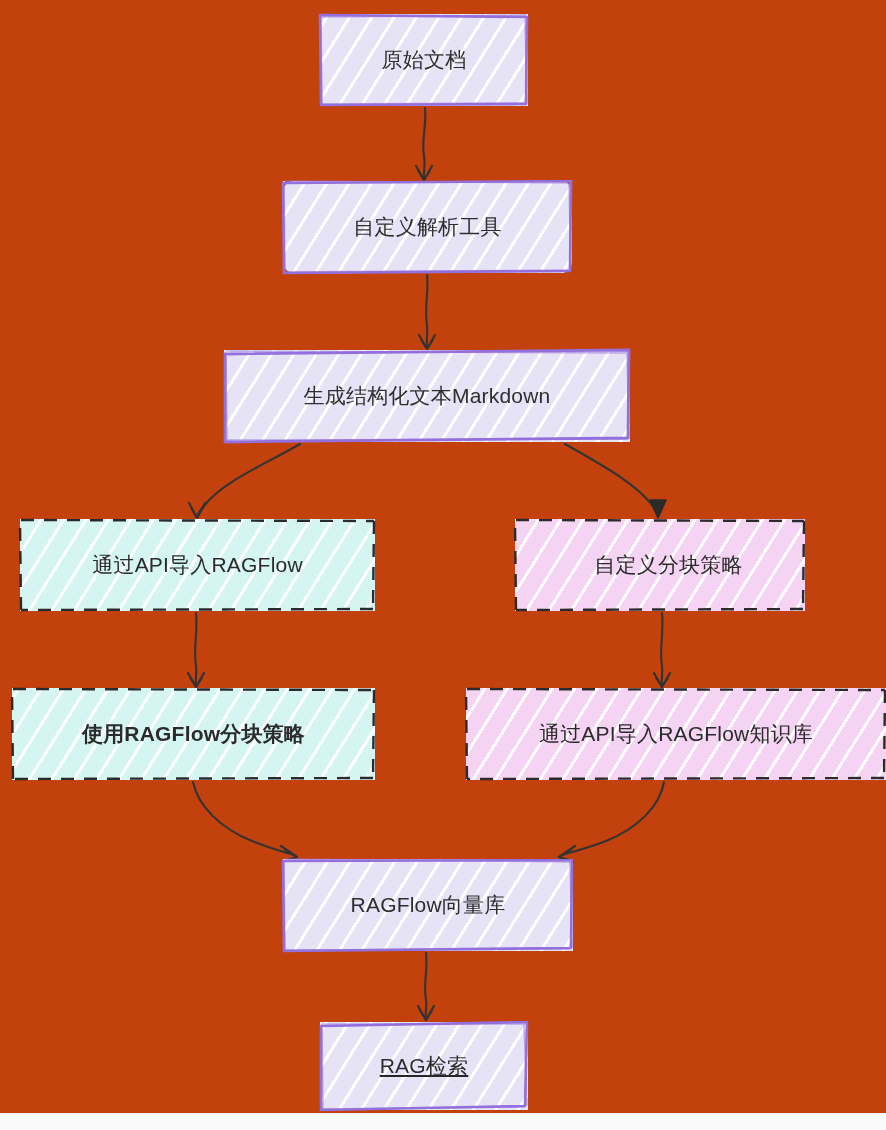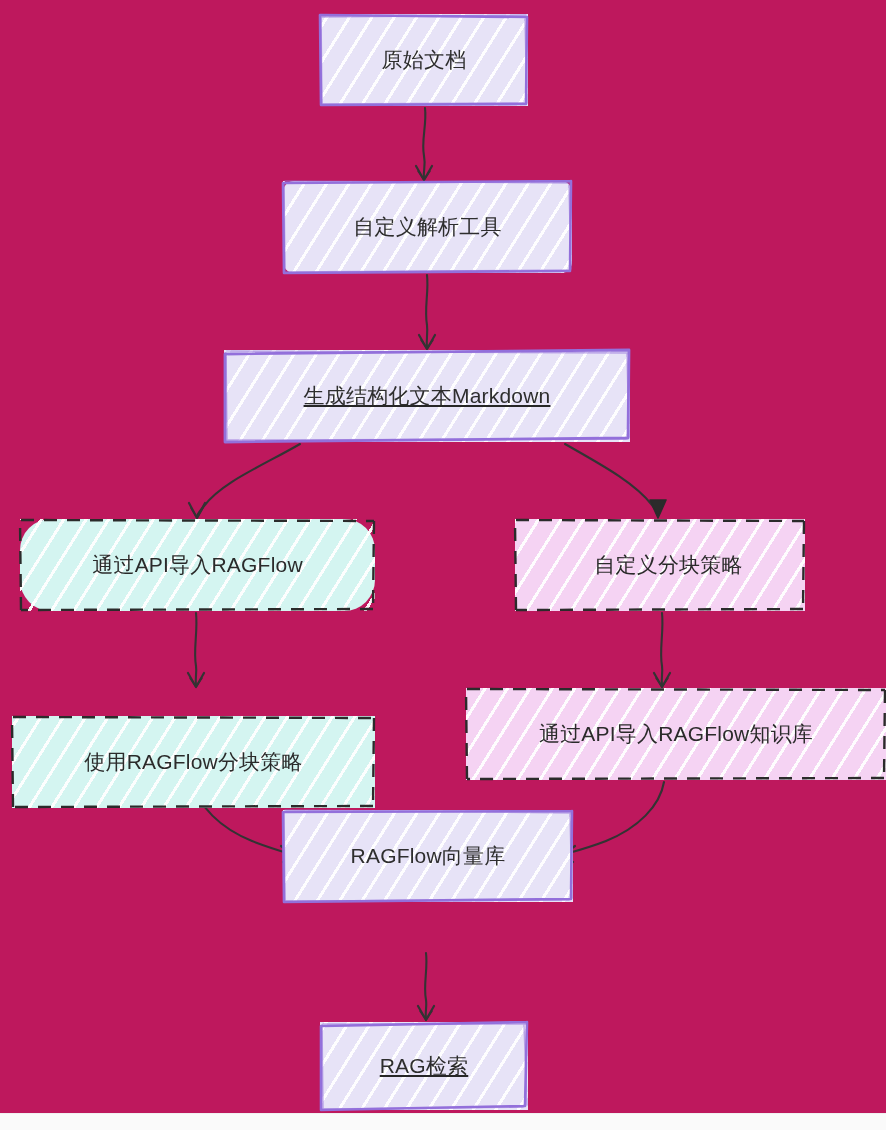--- a/index.html
+++ b/index.html
@@ -7,21 +7,21 @@
     padding: 0;
     background: #ffffff;
   }
   body {
     font-family: "Liberation Sans", "DejaVu Sans", sans-serif;
   }
   #canvas {
     position: relative;
     width: 886px;
     height: 1130px;
-    background: #be185d;
+    background: #c2410c;
     overflow: hidden;
   }
   #bottom-strip {
     position: absolute;
     left: 0;
     bottom: 0;
     width: 886px;
     height: 16px;
     background: #fafafa;
     border-top: 1px solid #f0f0f0;
@@ -172,72 +172,72 @@
     <span class="hatch"></span>
     <svg class="sketch-border" viewBox="0 0 297 100" preserveAspectRatio="none">
       <g fill="none" stroke="#9370db" stroke-width="2.6" stroke-linecap="round">
         <path d="M5,6 L292,4 M292,4 L291,94 M291,94 L5,96 M5,96 L4,6"></path>
         <path d="M6,4 L291,6 M290,8 L292,92 M289,93 L6,95 M6,94 L5,6" stroke-width="1.5" opacity="0.55"></path>
       </g>
     </svg>
     <span class="node-label">自定义解析工具</span>
   </div>
 
-  <div class="node purple" style="left:224px; top:350px; width:406px; height:92px;text-decoration:underline;">
+  <div class="node purple" style="left:224px; top:350px; width:406px; height:92px;">
     <span class="hatch"></span>
     <svg class="sketch-border" viewBox="0 0 414 100" preserveAspectRatio="none">
       <g fill="none" stroke="#9370db" stroke-width="2.8" stroke-linecap="round">
         <path d="M6,8 L409,4 M409,4 L408,92 M408,92 L5,96 M5,96 L5,8"></path>
         <path d="M7,5 L408,7 M407,7 L409,91 M406,93 L6,94 M7,94 L6,7" stroke-width="1.5" opacity="0.55"></path>
       </g>
     </svg>
     <span class="node-label">生成结构化文本Markdown</span>
   </div>
 
-  <div class="node cyan" style="left:20px; top:519px; width:355px; height:92px;border-radius:31px;">
+  <div class="node cyan" style="left:20px; top:519px; width:355px; height:92px;">
     <span class="hatch"></span>
     <svg class="sketch-border" viewBox="0 0 363 100" preserveAspectRatio="none">
       <g fill="none" stroke="#2b2b2b" stroke-width="2.4" stroke-linecap="butt" stroke-dasharray="13 10">
         <path d="M5,5 L358,6 M358,6 L357,94 M357,94 L5,95 M5,95 L4,5"></path>
       </g>
     </svg>
     <span class="node-label">通过API导入RAGFlow</span>
   </div>
 
   <div class="node pink" style="left:515px; top:519px; width:290px; height:92px;padding-left:17px;">
     <span class="hatch"></span>
     <svg class="sketch-border" viewBox="0 0 298 100" preserveAspectRatio="none">
       <g fill="none" stroke="#2b2b2b" stroke-width="2.4" stroke-linecap="butt" stroke-dasharray="13 10">
         <path d="M5,5 L293,6 M293,6 L292,94 M292,94 L5,95 M5,95 L4,5"></path>
       </g>
     </svg>
     <span class="node-label">自定义分块策略</span>
   </div>
 
-  <div class="node cyan" style="left:12px; top:716px; width:363px; height:92px;">
+  <div class="node cyan" style="left:12px; top:688px; width:363px; height:92px;font-weight:bold;">
     <span class="hatch"></span>
     <svg class="sketch-border" viewBox="0 0 371 100" preserveAspectRatio="none">
       <g fill="none" stroke="#2b2b2b" stroke-width="2.4" stroke-linecap="butt" stroke-dasharray="13 10">
         <path d="M5,5 L366,6 M366,6 L365,94 M365,94 L5,95 M5,95 L4,5"></path>
       </g>
     </svg>
     <span class="node-label">使用RAGFlow分块策略</span>
   </div>
 
   <div class="node pink" style="left:450px; top:688px; width:420px; height:92px;margin-left:16px;">
     <span class="hatch"></span>
     <svg class="sketch-border" viewBox="0 0 428 100" preserveAspectRatio="none">
       <g fill="none" stroke="#2b2b2b" stroke-width="2.4" stroke-linecap="butt" stroke-dasharray="13 10">
         <path d="M5,5 L423,6 M423,6 L422,94 M422,94 L5,95 M5,95 L4,5"></path>
       </g>
     </svg>
     <span class="node-label">通过API导入RAGFlow知识库</span>
   </div>
 
-  <div class="node purple" style="left:283px; top:810px; width:290px; height:92px;">
+  <div class="node purple" style="left:283px; top:859px; width:290px; height:92px;">
     <span class="hatch"></span>
     <svg class="sketch-border" viewBox="0 0 298 100" preserveAspectRatio="none">
       <g fill="none" stroke="#9370db" stroke-width="2.6" stroke-linecap="round">
         <path d="M5,6 L293,5 M293,5 L292,93 M292,93 L5,96 M5,96 L4,6"></path>
         <path d="M6,4 L292,7 M291,8 L293,92 M290,94 L6,95 M6,94 L5,7" stroke-width="1.5" opacity="0.55"></path>
       </g>
     </svg>
     <span class="node-label">RAGFlow向量库</span>
   </div>
 

